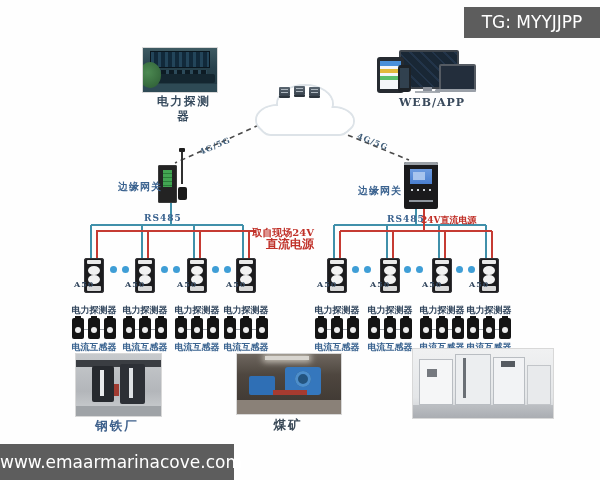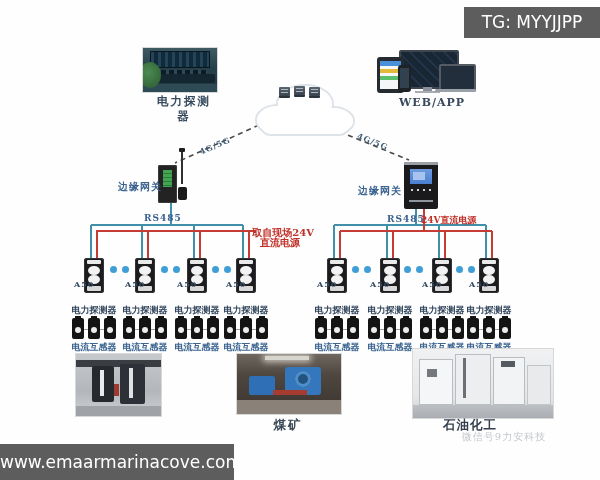--- a/index.html
+++ b/index.html
@@ -57,21 +57,21 @@
   .g45-left{left:198px;top:138px;width:46px;transform:rotate(-23deg);}
   .g45-right{left:356px;top:139px;width:46px;transform:rotate(22deg);}
   .gw-label{font-size:10px;color:#3a628f;font-weight:bold;letter-spacing:1px;width:44px;}
   .gwl-label{left:118px;top:180px;}
   .gwr-label{left:358px;top:184px;}
   .rs-label{font-size:9px;color:#3a628f;font-weight:bold;letter-spacing:1px;width:46px;text-align:center;}
   .rsl{left:140px;top:213px;}
   .rsr{left:383px;top:214px;}
   .pwr-r{left:421px;top:214px;width:64px;font-size:9px;color:#c03028;font-weight:bold;}
   .pwr-l1{left:252px;top:226px;width:62px;font-size:10px;color:#c03028;font-weight:bold;text-align:right;}
-  .pwr-l2{left:260px;top:236px;width:62px;font-size:10px;color:#c03028;font-weight:bold;text-align:left;}
+  .pwr-l2{left:252px;top:236px;width:62px;font-size:12px;color:#c03028;font-weight:bold;text-align:right;}
 
   
   .gw-left{left:158px;top:163px;width:34px;height:42px;}
   .gwl-body{position:absolute;left:0;top:2px;width:19px;height:38px;background:#232323;border-radius:2px;box-shadow:inset 0 0 0 1px #3a3a3a;}
   .gwl-green{position:absolute;left:5px;top:7px;width:9px;height:17px;background:#43a552;
              background-image:repeating-linear-gradient(180deg,#43a552 0 3px,#2b7d39 3px 4px);}
   .gwl-ant{position:absolute;left:23px;top:-13px;width:2px;height:34px;background:#303030;}
   .gwl-anttip{position:absolute;left:21px;top:-15px;width:6px;height:4px;background:#1f1f1f;border-radius:1px;}
   .gwl-foot{position:absolute;left:20px;top:24px;width:9px;height:13px;background:#1a1a1a;border-radius:2px;}
   .gw-right{left:404px;top:162px;width:34px;height:47px;background:#1a1a1c;border-radius:2px;}
@@ -377,20 +377,19 @@
   <div class="photo petro">
     <i class="p-floor"></i>
       <i class="p-p1"></i>
       <i class="p-p2"></i>
       <i class="p-p3"></i>
       <i class="p-p4"></i>
       <i class="p-d1"></i>
       <i class="p-d2"></i>
       <i class="p-d3"></i>
   </div>
+  <div class="site-label lbl-steel">钢铁厂</div>
   <div class="site-label lbl-coal">煤矿</div>
-  <div class="site-label lbl-petro">石油化工</div>
-  <div class="abs faint-mark">微信号9力安科技</div>
 
   <div class="abs tg-box">TG: MYYJJPP</div>
   <div class="abs site-box">www.emaarmarinacove.com</div>
 
 </div>
 
 </body></html>

